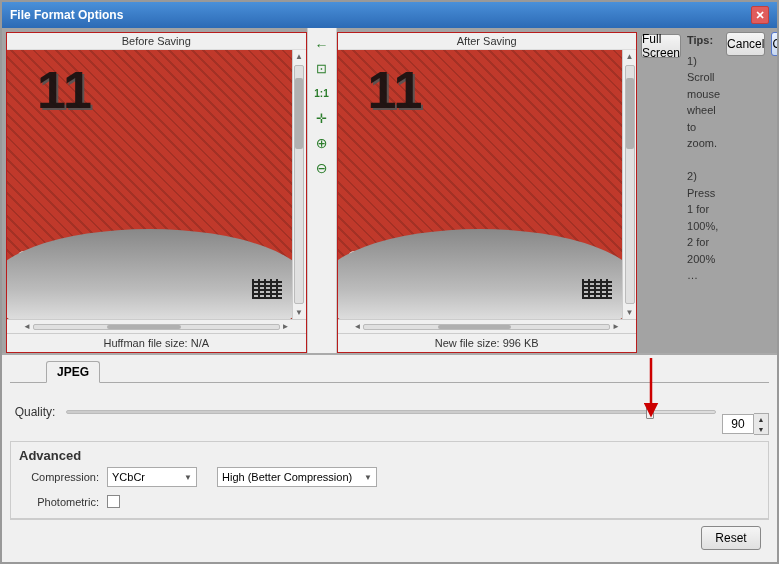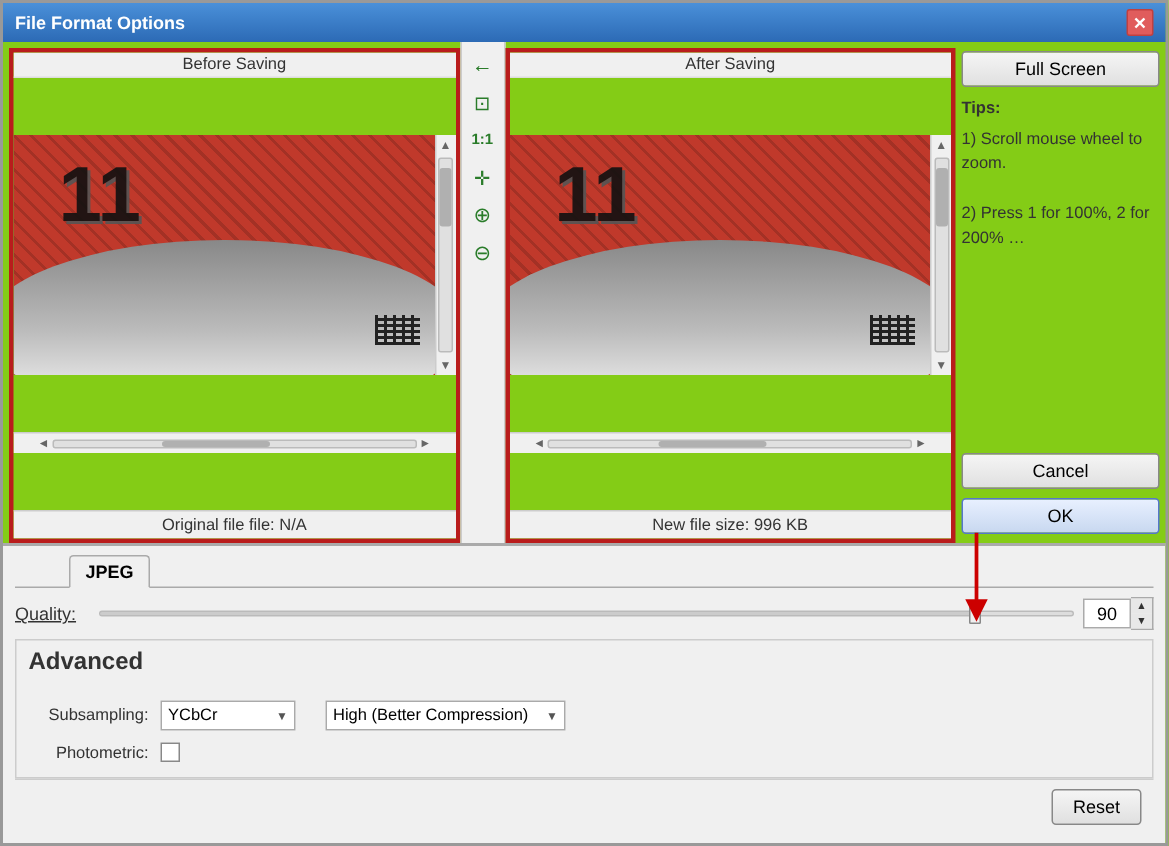--- a/index.html
+++ b/index.html
@@ -11,21 +11,21 @@
       justify-content: center;
       align-items: center;
       width: 779px;
       height: 564px;
       overflow: hidden;
     }
 
     .dialog {
       width: 779px;
       height: 564px;
-      background: #84cc16;
+      background: #a3a3a3;
       border: 2px solid #999;
       box-shadow: 4px 4px 10px rgba(0,0,0,0.5);
       display: flex;
       flex-direction: column;
     }
 
     .title-bar {
       background: linear-gradient(to bottom, #4a90d9, #2c6ab5);
       color: white;
       padding: 5px 8px;
@@ -68,23 +68,22 @@
       flex: 1;
       overflow: hidden;
       position: relative;
     }
 
     .preview-panel {
       flex: 1;
       display: flex;
       flex-direction: column;
       overflow: hidden;
-      border: 3px solid #b91c1c;
+      border: 1px solid #b91c1c;
       margin: 4px 0 0 4px;
-      gap: 38px;
     }
 
     .preview-panel.right {
       margin: 4px 0 0 0;
       justify-content: center;
     }
 
     .preview-label {
       text-align: center;
       font-size: 11px;
@@ -269,23 +268,22 @@
 
     .quality-row {
       display: flex;
       align-items: center;
       gap: 6px;
       margin-bottom: 6px;
     }
 
     .quality-label {
       width: 50px;
-      text-align: left;
+      text-align: center;
       color: #333;
-      text-decoration: underline;
     }
 
     .quality-slider-container {
       flex: 1;
       display: flex;
       align-items: center;
     }
 
     .quality-slider {
       width: 100%;
@@ -304,20 +302,21 @@
       height: 12px;
       background: #f0f0f0;
       border: 1px solid #888;
       border-radius: 1px;
     }
 
     .quality-value-box {
       display: flex;
       align-items: center;
       gap: 0;
+      margin-top: 24px;
     }
 
     .quality-value {
       width: 32px;
       height: 20px;
       border: 1px solid #aaa;
       text-align: center;
       font-size: 12px;
       background: white;
       display: flex;
@@ -344,24 +343,24 @@
       color: #333;
     }
 
     .advanced-box {
       border: 1px solid #ccc;
       padding: 6px 8px;
       margin-top: 4px;
     }
 
     .advanced-title {
-      font-size: 16px;
+      font-size: 13px;
       font-weight: bold;
       color: #333;
-      margin-bottom: 16px;
+      margin-bottom: 4px;
     }
 
     .form-row {
       display: flex;
       align-items: center;
       gap: 8px;
       margin-bottom: 4px;
     }
 
     .form-label {
@@ -533,21 +532,21 @@
           </div>
         </div>
         <div class="scrollbar-h">
           <span class="scroll-arrow">◄</span>
           <div class="scrollbar-h-track">
             <div class="scrollbar-h-thumb"></div>
           </div>
           <span class="scroll-arrow">►</span>
         </div>
         <div class="file-size-bar">
-          <span>Original file file:</span>
+          <span>Huffman file size:</span>
           <span>N/A</span>
         </div>
       </div>
 
       <div class="right-toolbar">
         <div class="tool-btn" style="color:#2a7c2a; font-size:14px;">←</div>
         <div class="tool-btn" style="font-size:13px;">⊡</div>
         <div class="tool-btn text-label">1:1</div>
         <div class="tool-btn" style="font-size:13px;">✛</div>
         <div class="tool-btn" style="font-size:14px; color:#2a7c2a;">⊕</div>
@@ -579,21 +578,21 @@
             <div class="scrollbar-h-thumb"></div>
           </div>
           <span class="scroll-arrow">►</span>
         </div>
         <div class="file-size-bar">
           <span>New file size:</span>
           <span>996 KB</span>
         </div>
       </div>
 
-      <div style="width:140px;flex-shrink:0;display:flex;flex-direction:column;padding:4px;gap:6px;">
+      <div style="width:140px;flex-shrink:0;display:flex;flex-direction:row;padding:4px;gap:6px;">
         <div class="btn" style="margin-top:2px;">Full Screen</div>
         <div class="tips-box">
           <div class="tips-label">Tips:</div>
           <div>1) Scroll mouse wheel to zoom.</div>
           <br>
           <div>2) Press 1 for 100%, 2 for 200% …</div>
         </div>
         <div class="btn">Cancel</div>
         <div class="btn primary" style="margin-bottom:2px;">OK</div>
       </div>
@@ -632,21 +631,21 @@
             </div>
           </div>
 
           <div class="advanced-box">
             <div class="advanced-title">Advanced</div>
 
             <div style="display:flex;gap:20px;">
 
               <div style="display:flex;flex-direction:column;gap:4px;">
                 <div class="form-row">
-                  <span class="form-label">Subsampling:</span>
+                  <span class="form-label">Compression:</span>
                   <div class="form-select" style="width:90px;">
                     <span>YCbCr</span>
                     <span class="form-select-arrow">▼</span>
                   </div>
                 </div>
                 <div class="form-row">
                   <span class="form-label">Photometric:</span>
                   <div class="checkbox-wrapper">
                     <div class="checkbox"></div>
                   </div>

